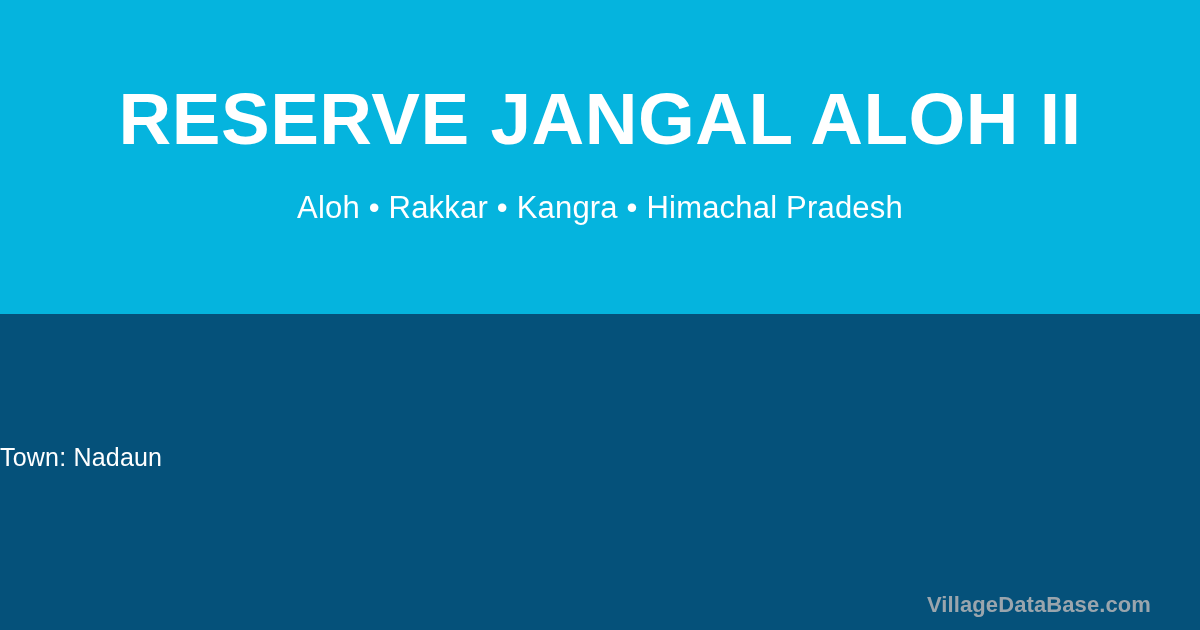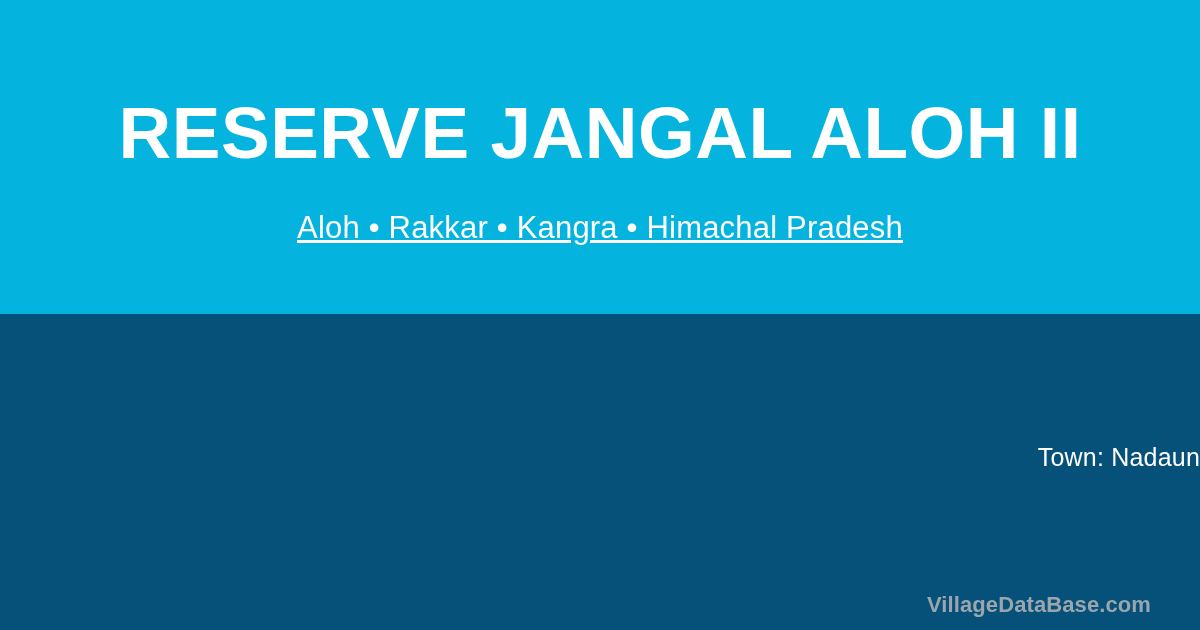--- a/index.html
+++ b/index.html
@@ -40,49 +40,48 @@
   .banner-title {
     color: #FFFFFF;
     font-family: "Liberation Sans", sans-serif;
     font-size: 73px;
     font-weight: bold;
     letter-spacing: 0.5px;
     line-height: 1.06;
     text-transform: uppercase;
     text-align: center;
     white-space: nowrap;
-    margin: 16px;
+    margin: 2px;
     padding: 0 24px;
     box-sizing: border-box;
   }
 
   .banner-subtitle {
     color: #FFFFFF;
     font-family: "Liberation Sans", sans-serif;
     font-size: 31px;
     font-weight: normal;
     letter-spacing: 0.2px;
     line-height: 1.2;
     text-align: center;
     white-space: nowrap;
-    margin: 0;
+    margin: 8px;
     padding: 22px 24px 0 24px;
     box-sizing: border-box;
-    text-decoration: underline;
   }
 
   
   .body-panel {
     position: relative;
     width: 100%;
     height: 316px;
     background: #05517A;
     display: flex;
     align-items: center;
-    justify-content: flex-end;
+    justify-content: flex-start;
     box-sizing: border-box;
   }
 
   .body-detail {
     color: #FFFFFF;
     font-family: "Liberation Sans", sans-serif;
     font-size: 25px;
     font-weight: normal;
     letter-spacing: 0.2px;
     text-align: center;

